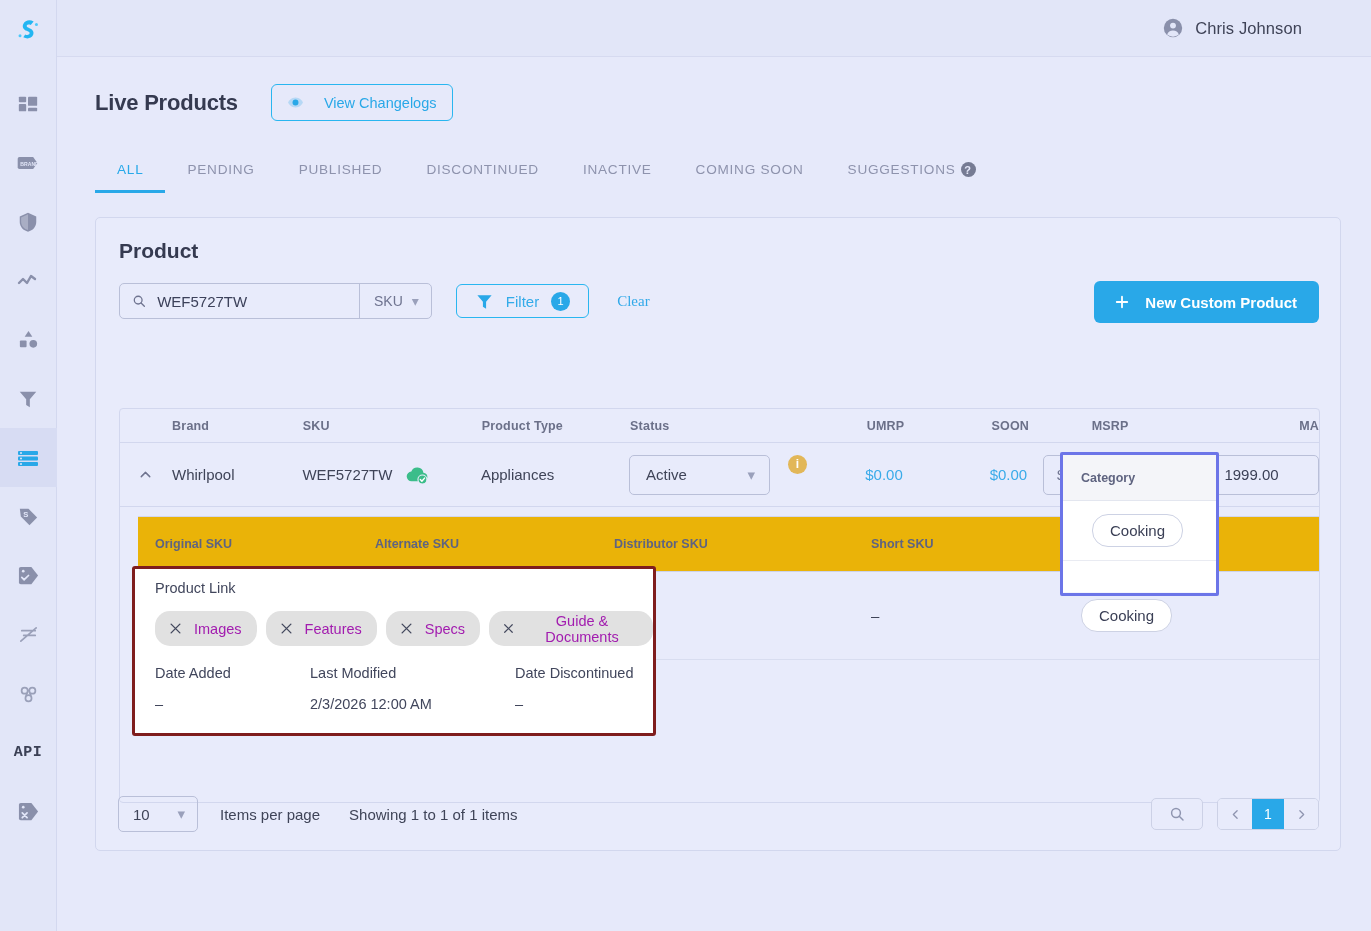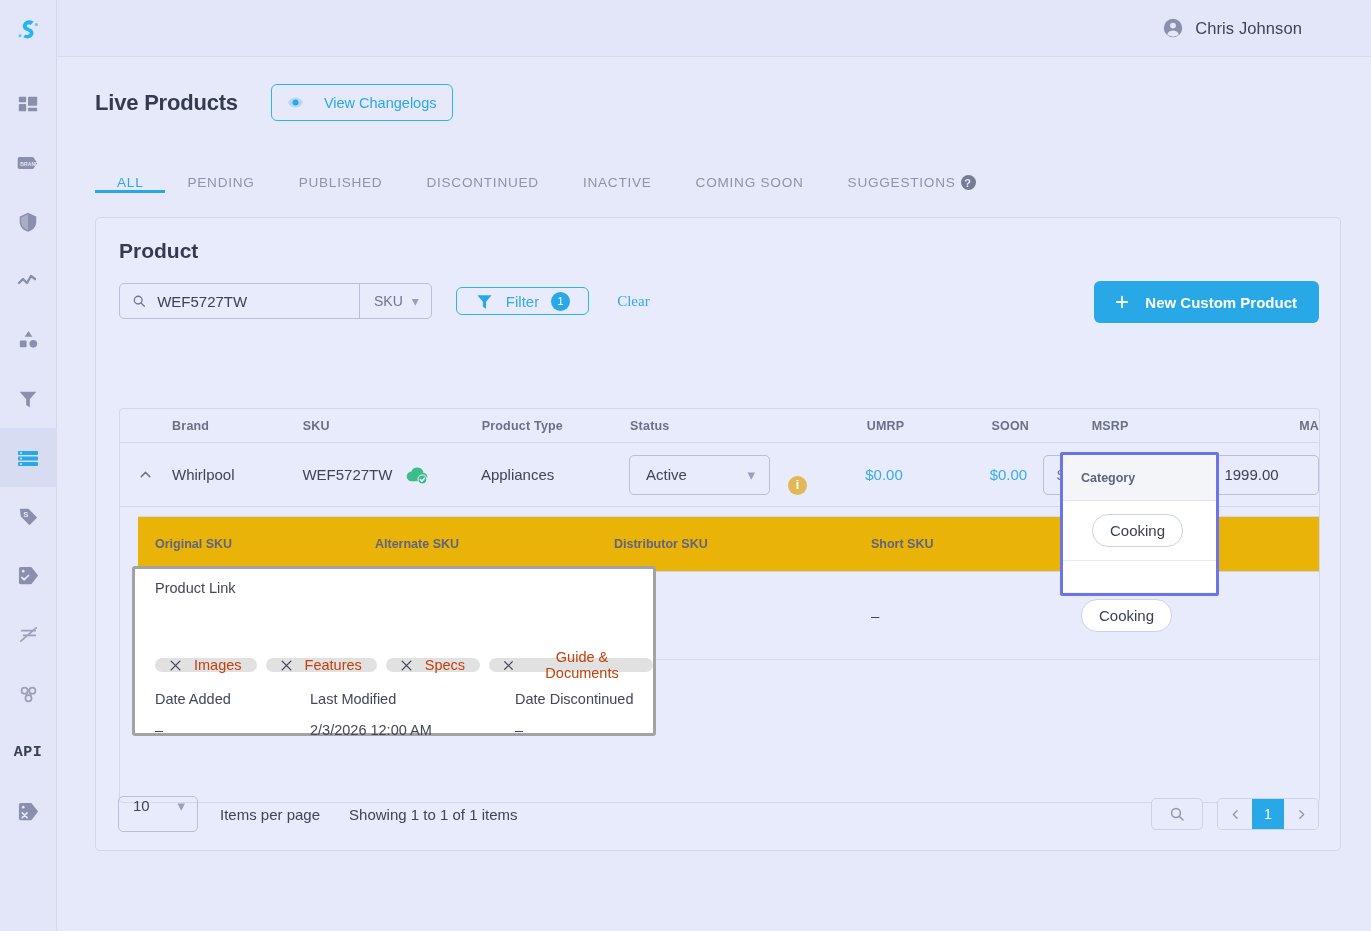--- a/index.html
+++ b/index.html
@@ -69,21 +69,21 @@
     color: #29a8e8; font-size: 14.5px; cursor: pointer;
   }
 
   
   .tabs {
     display: flex; align-items: flex-end; gap: 0;
     margin: 30px 0 0 38px; height: 42px;
   }
   .tab {
     position: relative; font-size: 13.6px; letter-spacing: .75px;
-    color: #8e93ad; padding: 0 22px 3px 22px; cursor: pointer;
+    color: #8e93ad; padding: 0 22px 16px 22px; cursor: pointer;
     display: flex; align-items: center; gap: 4px;
   }
   .tab.active { color: #28a9e9; }
   .tab.active::after {
     content: ""; position: absolute; left: 0; right: 0; bottom: 0;
     height: 3px; background: #29a8e8;
   }
   .help-badge {
     width: 15px; height: 15px; border-radius: 50%;
     background: #767b93; color: #e6e9fa;
@@ -125,21 +125,21 @@
   }
   .sku-select {
     display: flex; align-items: center; gap: 9px;
     border-left: 1px solid #b9bfd8;
     padding: 0 12px 0 14px;
     font-size: 14px; color: #6f7490; cursor: pointer;
   }
   .filter-btn {
     display: flex; align-items: center; gap: 12px;
     border: 1.3px solid #29b6f0; border-radius: 6px;
-    background: transparent; height: 28px;
+    background: transparent; height: 34px;
     padding: 0 18px; margin-left: 24px; cursor: pointer;
   }
   .filter-btn .flabel { font-size: 15px; color: #33abe9; }
   .count-badge {
     width: 19px; height: 19px; border-radius: 50%;
     background: #29a8e8; color: #fff; font-size: 11px;
     display: flex; align-items: center; justify-content: center;
   }
   .clear-link {
     font-size: 15px; color: #31a9e9; margin-left: 28px; cursor: pointer; font-family: Liberation Serif, serif;
@@ -253,48 +253,47 @@
   .hl-category .hl-body {
     height: 60px; background:#fff; display:flex; align-items:center;
     padding-left: 29px; border-bottom:1px solid #e9ebf2;
   }
   .hl-category .hl-foot { height: 31px; background:#fff; }
 
   .product-link-panel {
     position: absolute; left: 132px; top: 566px;
     width: 524px; height: 170px;
     background: #fff;
-    border: 3px solid #a3a3a3; border-radius: 3px;
+    border: 3px solid #7f1d1d; border-radius: 3px;
     z-index: 7;
     padding: 11px 0 0 20px;
   }
   .pl-title { font-size: 14.5px; color: #41465c; }
   .pl-chips { display: flex; gap: 9px; margin-top: 15px; }
   .pl-chip {
     display: flex; align-items: center; gap: 11px;
     background: #e1e1e1; border: none; border-radius: 15px;
-    height: 14px; padding: 0 15px 0 13px;
-    font-size: 14.5px; color: #c2410c; cursor: pointer;
+    height: 35px; padding: 0 15px 0 13px;
+    font-size: 14.5px; color: #a21caf; cursor: pointer;
     font-family: "Liberation Sans", sans-serif;
-    margin-top: 47px;
   }
   .pl-dates { display: flex; margin-top: 19px; }
   .pl-dl { font-size: 14.5px; color: #41465c; }
   .pl-dv { font-size: 14.5px; color: #41465c; margin-top: 15px; }
   .d1 { width: 155px; }
   .d2 { width: 205px; }
 
   
   .footer {
     position: absolute; left: 22px; bottom: 14px;
     width: 1201px; height: 44px;
     display: flex; align-items: center;
   }
   .per-page {
-    display: flex; align-items: flex-start; justify-content: space-between;
+    display: flex; align-items: center; justify-content: space-between;
     width: 80px; height: 36px;
     border: 1px solid #b9bfd8; border-radius: 5px;
     padding: 0 12px 0 14px; font-size: 15px; color: #3f4458; cursor: pointer;
   }
   .foot-label { font-size: 15px; color: #3f4458; margin-left: 22px; }
   .foot-info  { font-size: 15px; color: #3f4458; margin-left: 29px; }
   .pager { margin-left: auto; display: flex; align-items: center; gap: 14px; }
   .pg-search {
     width: 52px; height: 32px;
     border: 1px solid #ccd1e6; border-radius: 5px;
@@ -522,21 +521,21 @@
         <div class="c-brand cell-txt">Whirlpool</div>
         <div class="c-sku sku-cell">
           <span class="cell-txt">WEF5727TW</span>
           <svg width="25" height="20" viewBox="0 0 28 22">
             <path d="M7.5 18a5.4 5.4 0 01-.4-10.8A7 7 0 0120.6 8.4 4.8 4.8 0 0120 18z" fill="#3bbd8a"></path>
             <circle cx="19.5" cy="16" r="5" fill="#3bbd8a" stroke="#e8ebfb" stroke-width="1.2"></circle>
             <path d="M17.2 16.1l1.7 1.8 3-3.4" stroke="#ffffff" stroke-width="1.6" fill="none" stroke-linecap="round" stroke-linejoin="round"></path>
           </svg>
         </div>
         <div class="c-ptype cell-txt">Appliances</div>
-        <div class="c-status" style="display:flex;align-items:flex-end;">
+        <div class="c-status" style="display:flex;align-items:flex-start;">
           <div class="status-select">
             <span>Active</span>
             <span class="caret-ico">▾</span>
           </div>
           <span class="info-dot">i</span>
         </div>
         <div class="c-umrp">
           <span class="price-link">$0.00</span>
         </div>
         <div class="c-pumrp">

